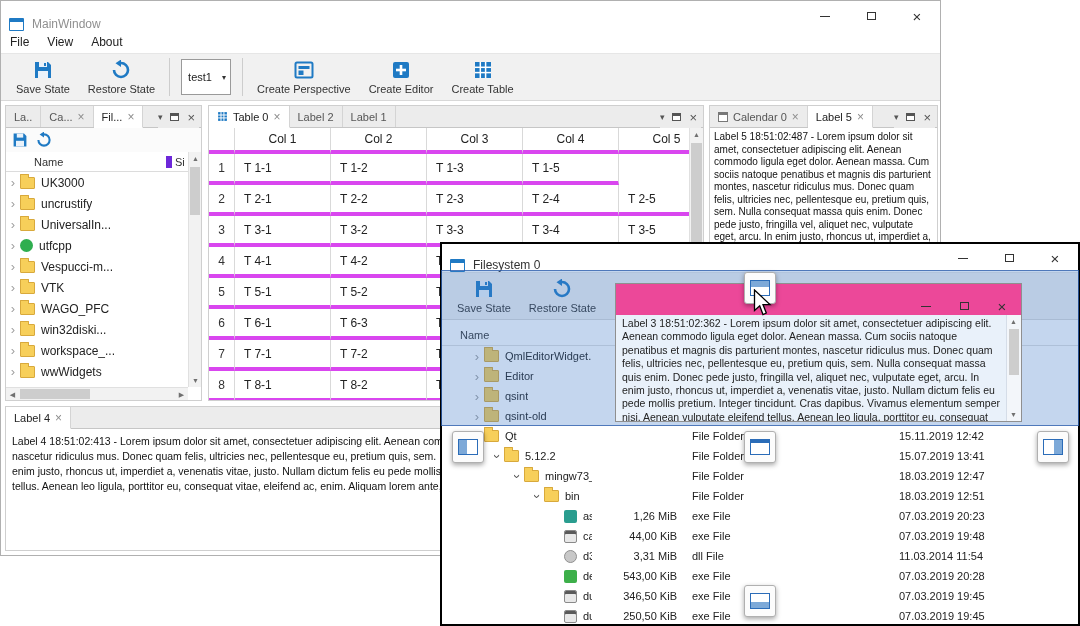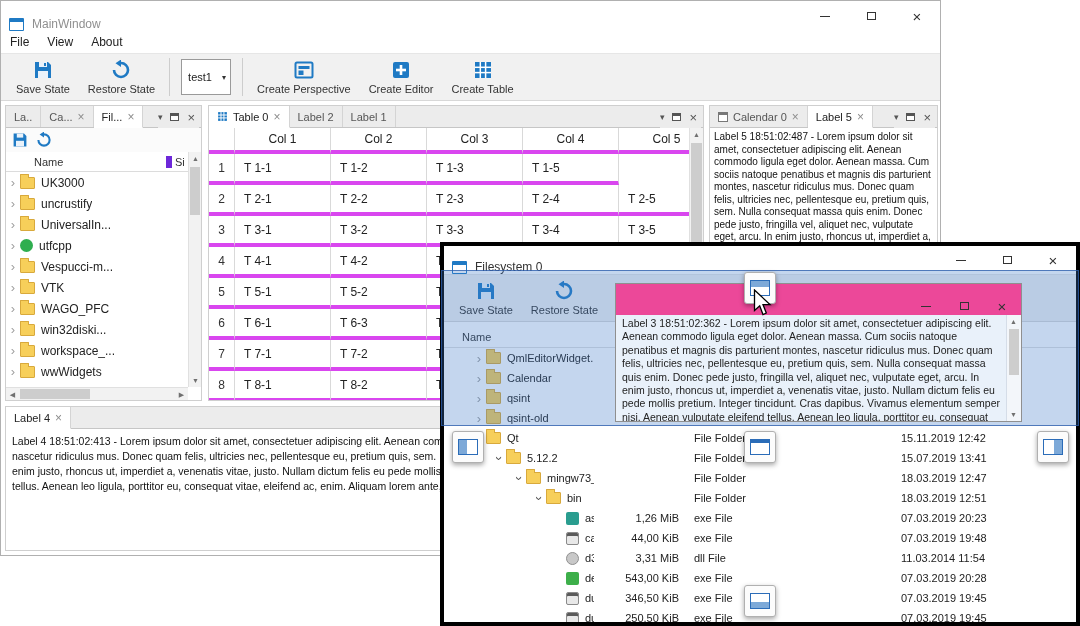--- a/index.html
+++ b/index.html
@@ -1,20 +1,20 @@
 <!DOCTYPE html>
 <html><head>
 <meta charset="utf-8">
 <style>
   *{margin:0;padding:0;box-sizing:border-box}
   html,body{width:1080px;height:626px}
   body{font-family:"Liberation Sans",sans-serif;background:#fff;position:relative;overflow:hidden;color:#222}
   .window{position:absolute;background:#fff}
   #main-window{left:0;top:0;width:941px;height:556px;border:1px solid #b0b0b0;z-index:1}
-  #fs-window{left:440px;top:242px;width:640px;height:384px;border:4px solid #000000;z-index:10}
+  #fs-window{left:440px;top:242px;width:640px;height:384px;border:2px solid #000000;z-index:10}
   #label3-window{left:615px;top:283px;width:407px;height:139px;border:1px solid #8f8f8f;z-index:25;background:#e9f1fa}
 
   
   .titlebar{position:absolute;left:0;top:0;right:0;height:30px;display:flex;align-items:flex-end;background:#fff}
   #fs-window .titlebar{height:28px}
   #label3-window .titlebar{height:46px;background:#ec4899;border-bottom:2px solid #a21caf}
   .app-icon{width:15px;height:13px;border:1px solid #1f7ac4;border-top:4px solid #1f7ac4;border-radius:1px;background:#fff;margin-left:8px;flex:none}
   .title-text{margin-left:8px;font-size:12px;color:#8f8f8f;white-space:nowrap}
   .title-text.dark{color:#333}
   .winbtns{position:absolute;right:0;top:0;height:100%;display:flex}
@@ -482,21 +482,21 @@
           <span class="expander">›</span>
           <span class="folder"></span>
           <span class="tree-label">QmlEditorWidget...</span>
         </div>
       </div>
       <div class="fs-row">
         <div class="fs-name">
           <span style="flex:none;width:28px"></span>
           <span class="expander">›</span>
           <span class="folder"></span>
-          <span class="tree-label">Calendar</span>
+          <span class="tree-label">Editor</span>
         </div>
       </div>
       <div class="fs-row">
         <div class="fs-name">
           <span style="flex:none;width:28px"></span>
           <span class="expander">›</span>
           <span class="folder"></span>
           <span class="tree-label">qsint</span>
         </div>
       </div>

